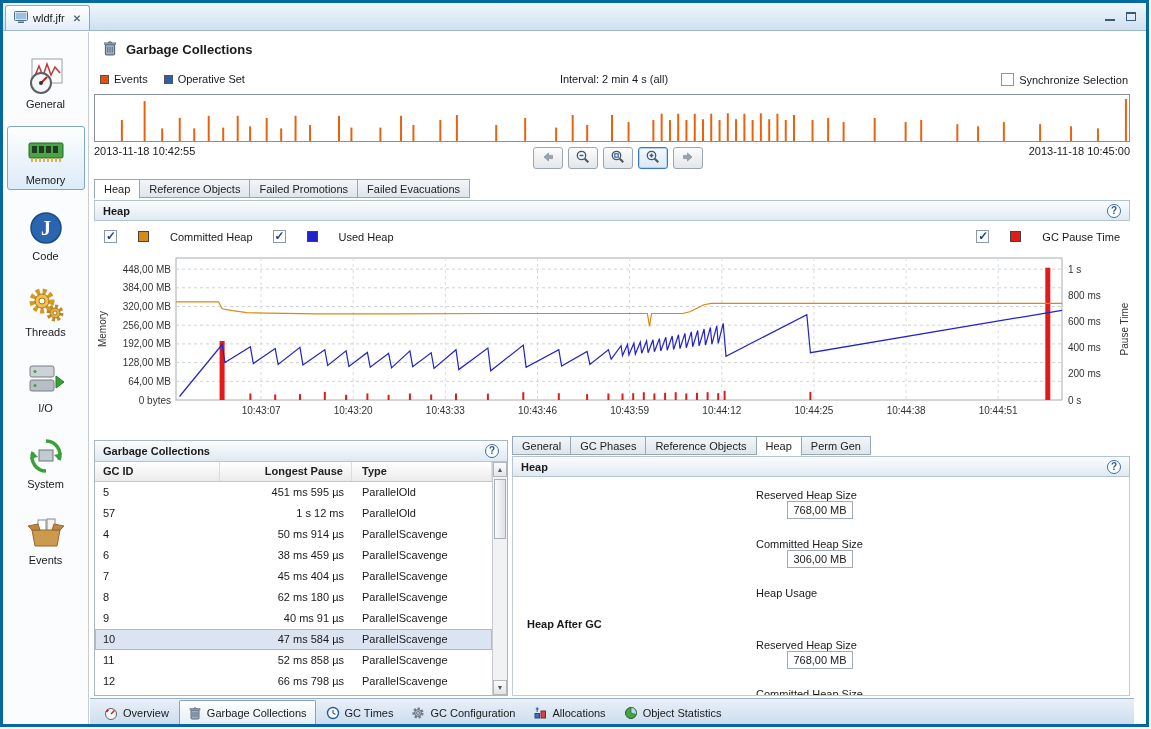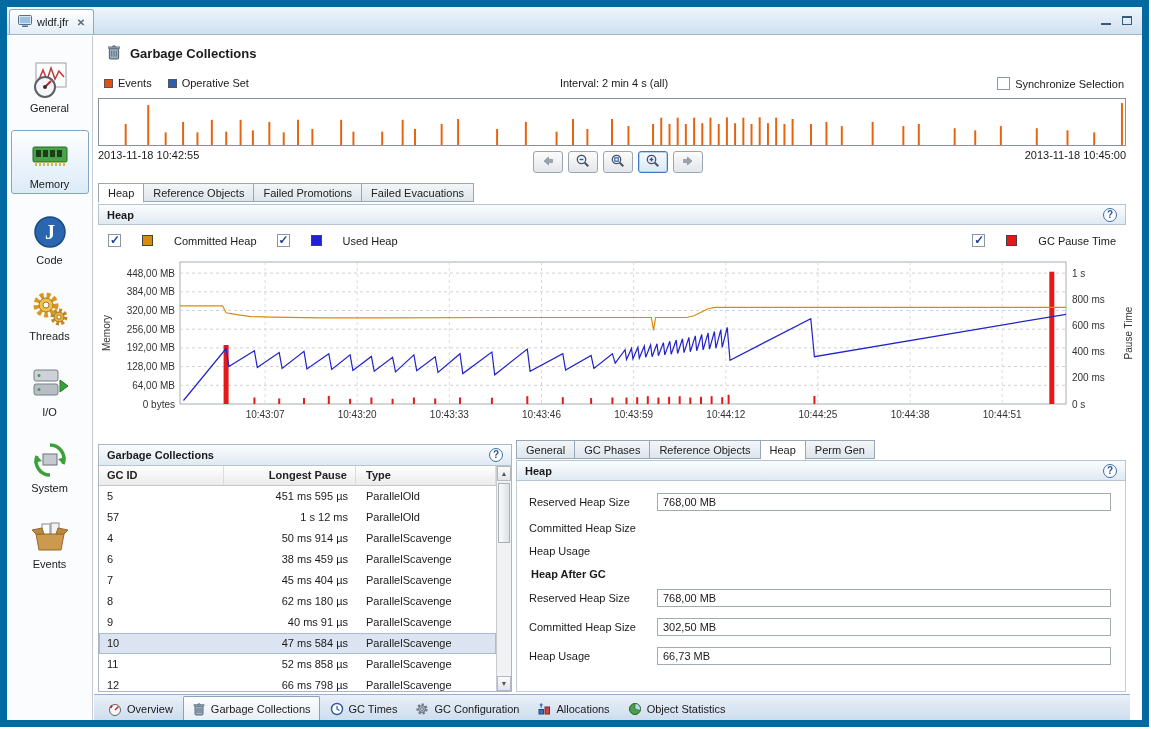--- a/index.html
+++ b/index.html
@@ -1,17 +1,17 @@
 <!DOCTYPE html>
 <html><head>
 <meta charset="utf-8">
 <style>
   * { margin:0; padding:0; box-sizing:border-box; }
   html,body { width:1151px; height:729px; background:#fff; font-family:"Liberation Sans", sans-serif; font-size:11px; color:#1a1a1a; }
-  .window { position:absolute; top:0; left:0; width:1149px; height:727px; border:7px solid #0369a1; background:#fff; overflow:hidden; }
+  .window { position:absolute; top:0; left:0; width:1149px; height:727px; border:3px solid #0369a1; background:#fff; overflow:hidden; }
 
   
   .chrome { position:absolute; top:0; left:0; right:0; height:28px; background:linear-gradient(#eff6fc,#cfe0f0); border-bottom:1px solid #9fb6cc; display:flex; align-items:flex-end; }
   .etab { height:25px; margin-left:2px; display:flex; align-items:center; gap:5px; padding:0 8px; background:linear-gradient(#ffffff,#e2edf8); border:1px solid #8fa8c0; border-bottom:none; border-radius:3px 3px 0 0; font-size:11px; }
   .tab-close { color:#5a6a7a; font-size:10px; font-weight:bold; margin-left:3px; cursor:default; }
   .win-ctl { margin-left:auto; margin-right:10px; margin-bottom:9px; display:flex; gap:11px; align-items:center; }
   .min-glyph { width:10px; height:8px; border-bottom:2px solid #3a5a7a; }
   .max-glyph { width:10px; height:9px; border:1px solid #3a5a7a; border-top:2px solid #3a5a7a; }
 
   
@@ -76,21 +76,21 @@
   .sbtn { position:absolute; left:0; right:0; height:15px; background:linear-gradient(#fbfbfc,#e2e5e8); border:1px solid #b2b8be; font-size:7px; color:#555; text-align:center; line-height:13px; }
   .sbtn.up { top:0; } .sbtn.down { bottom:0; }
   .sthumb { position:absolute; top:17px; left:1px; right:1px; height:60px; background:linear-gradient(90deg,#fafbfc,#dde1e5); border:1px solid #a8b0b8; }
 
   
   .detail-panel { position:absolute; top:404px; left:422px; right:16px; bottom:28px; }
   .detail-tabs { position:absolute; top:0; left:0; }
   .detail-header { position:absolute; top:20px; left:0; right:0; height:21px; }
   .detail-body { position:absolute; top:41px; left:0; right:0; bottom:0; border:1px solid #c2ccd6; border-top:none; background:#fff; padding:12px 14px 0 12px; overflow:hidden; }
   .dheading { font-weight:bold; margin:2px 0 9px 2px; }
-  .drow { display:flex; align-items:center; margin-bottom:11px; }
+  .drow { display:flex; align-items:center; margin-bottom:19px;flex-direction:column; }
   .dlabel { width:128px; }
   .dvalue { flex:1; border:1px solid #a2aab2; background:#fff; height:18px; line-height:16px; padding:0 5px; }
 
   
   .bottom-bar { position:absolute; left:0; right:12px; bottom:0; height:26px; background:linear-gradient(#e9f0f8,#cdddee); border-top:1px solid #9ab0c6; display:flex; align-items:flex-end; padding-left:6px; gap:2px; }
   .btab { display:flex; align-items:center; gap:5px; height:22px; padding:0 8px; white-space:nowrap; }
   .btab.sel { background:linear-gradient(#fdfefe,#e7eef6); border:1px solid #89a2bc; border-bottom:none; border-radius:2px 2px 0 0; height:24px; }
   .bic svg { display:block; }
 </style>
 </head>
@@ -530,20 +530,21 @@
         <span>Heap</span>
         <span class="help">?</span>
       </div>
       <div class="detail-body">
           <div class="drow">
             <span class="dlabel">Reserved Heap Size</span>
             <span class="dvalue">768,00 MB</span>
           </div>
           <div class="drow">
             <span class="dlabel">Committed Heap Size</span>
+            <span class="dvalue">306,00 MB</span>
           </div>
           <div class="drow">
             <span class="dlabel">Heap Usage</span>
           </div>
           <div class="dheading">Heap After GC</div>
           <div class="drow">
             <span class="dlabel">Reserved Heap Size</span>
             <span class="dvalue">768,00 MB</span>
           </div>
           <div class="drow">

